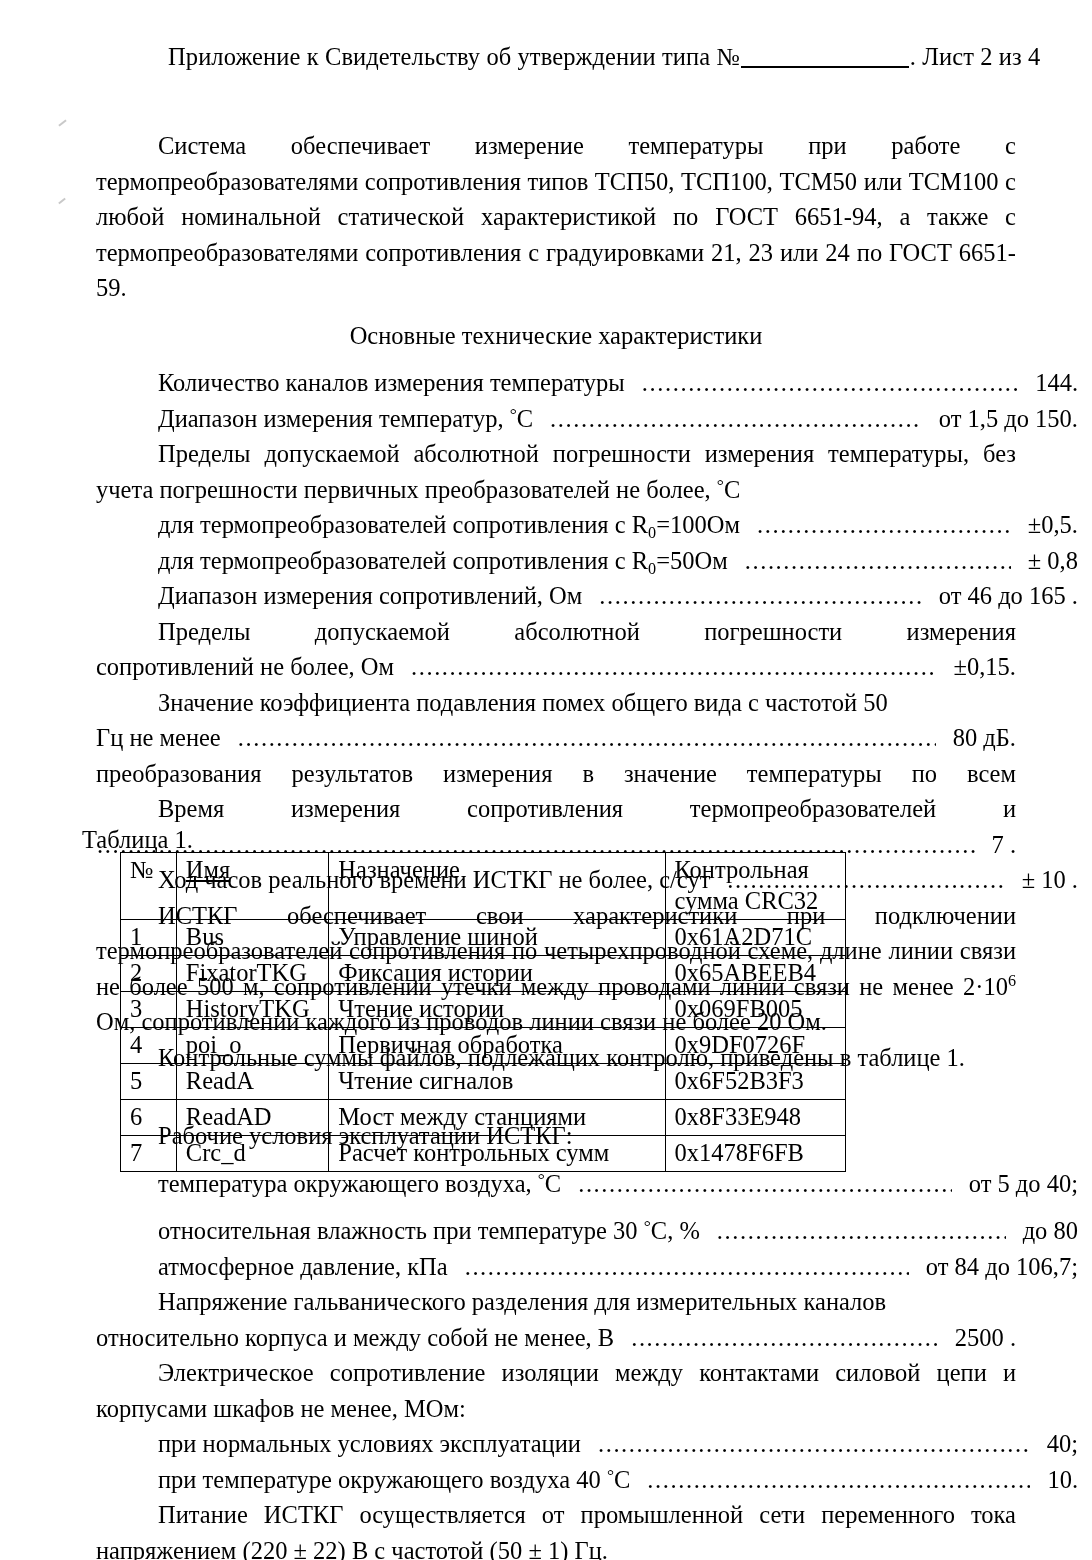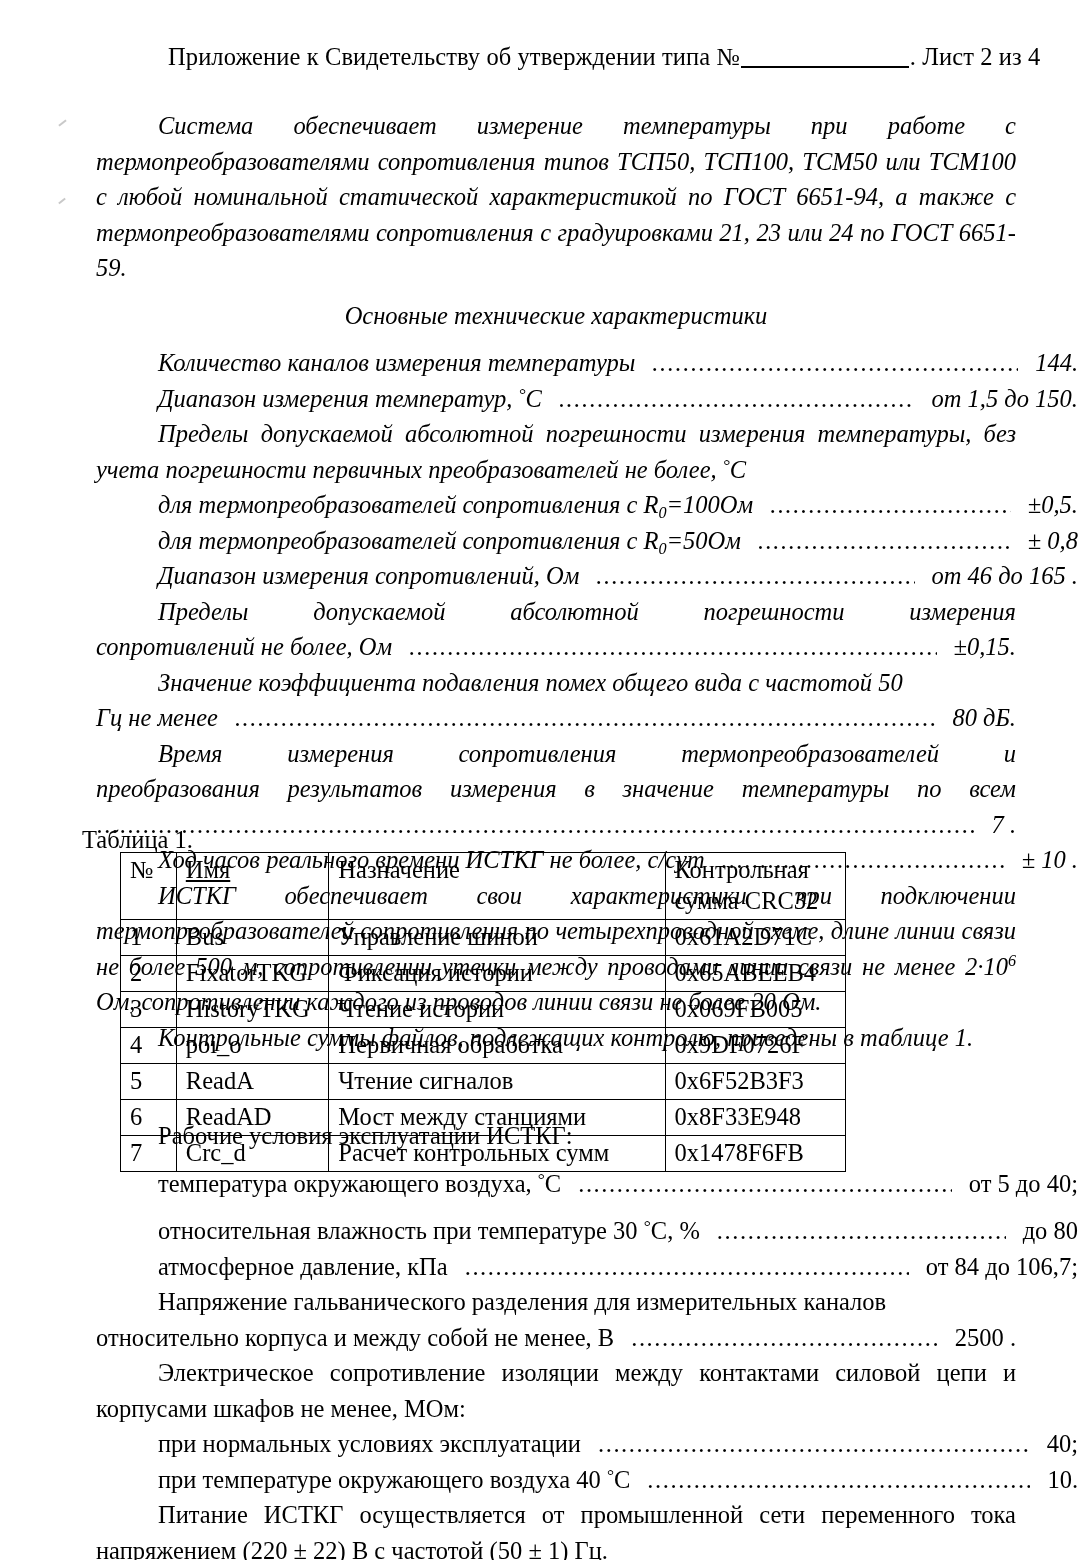--- a/index.html
+++ b/index.html
@@ -38,26 +38,25 @@
     display: inline-block;
     width: 168px;
     border-bottom: 2px solid #000;
     vertical-align: -3px;
     margin: 0 1px;
   }
 
   
   .content {
     position: absolute;
-    top: 108px;
+    top: 128px;
     left: 96px;
     width: 920px;
     font-size: 24.5px;
     line-height: 35.5px;
-    font-style: italic;
   }
   p {
     margin: 0;
     padding: 0;
   }
   .just {
     text-align: justify;
     text-align-last: left;
     text-justify: inter-word;
   }
@@ -197,22 +196,22 @@
       <span class="val">±0,15.</span>
     </div>
 
     <p class="indent">Значение коэффициента подавления помех общего вида с частотой 50</p>
     <div class="leader">
       <span class="lbl">Гц не менее</span>
       <span class="dots">........................................................................................................................................................................................................</span>
       <span class="val">80 дБ.</span>
     </div>
 
+    <p class="just" style="text-align-last:justify;">преобразования результатов измерения в значение температуры по всем</p>
     <p class="just indent" style="text-align-last:justify;">Время измерения сопротивления термопреобразователей и</p>
-    <p class="just" style="text-align-last:justify;">преобразования результатов измерения в значение температуры по всем</p>
     <div class="leader">
       <span class="dots">........................................................................................................................................................................................................</span>
       <span class="val">7 .</span>
     </div>
 
     <div class="leader indent-sm">
       <span class="lbl">Ход часов реального времени ИСТКГ не более, с/сут </span>
       <span class="dots">........................................................................................................................................................................................................</span>
       <span class="val">± 10 .</span>
     </div>

